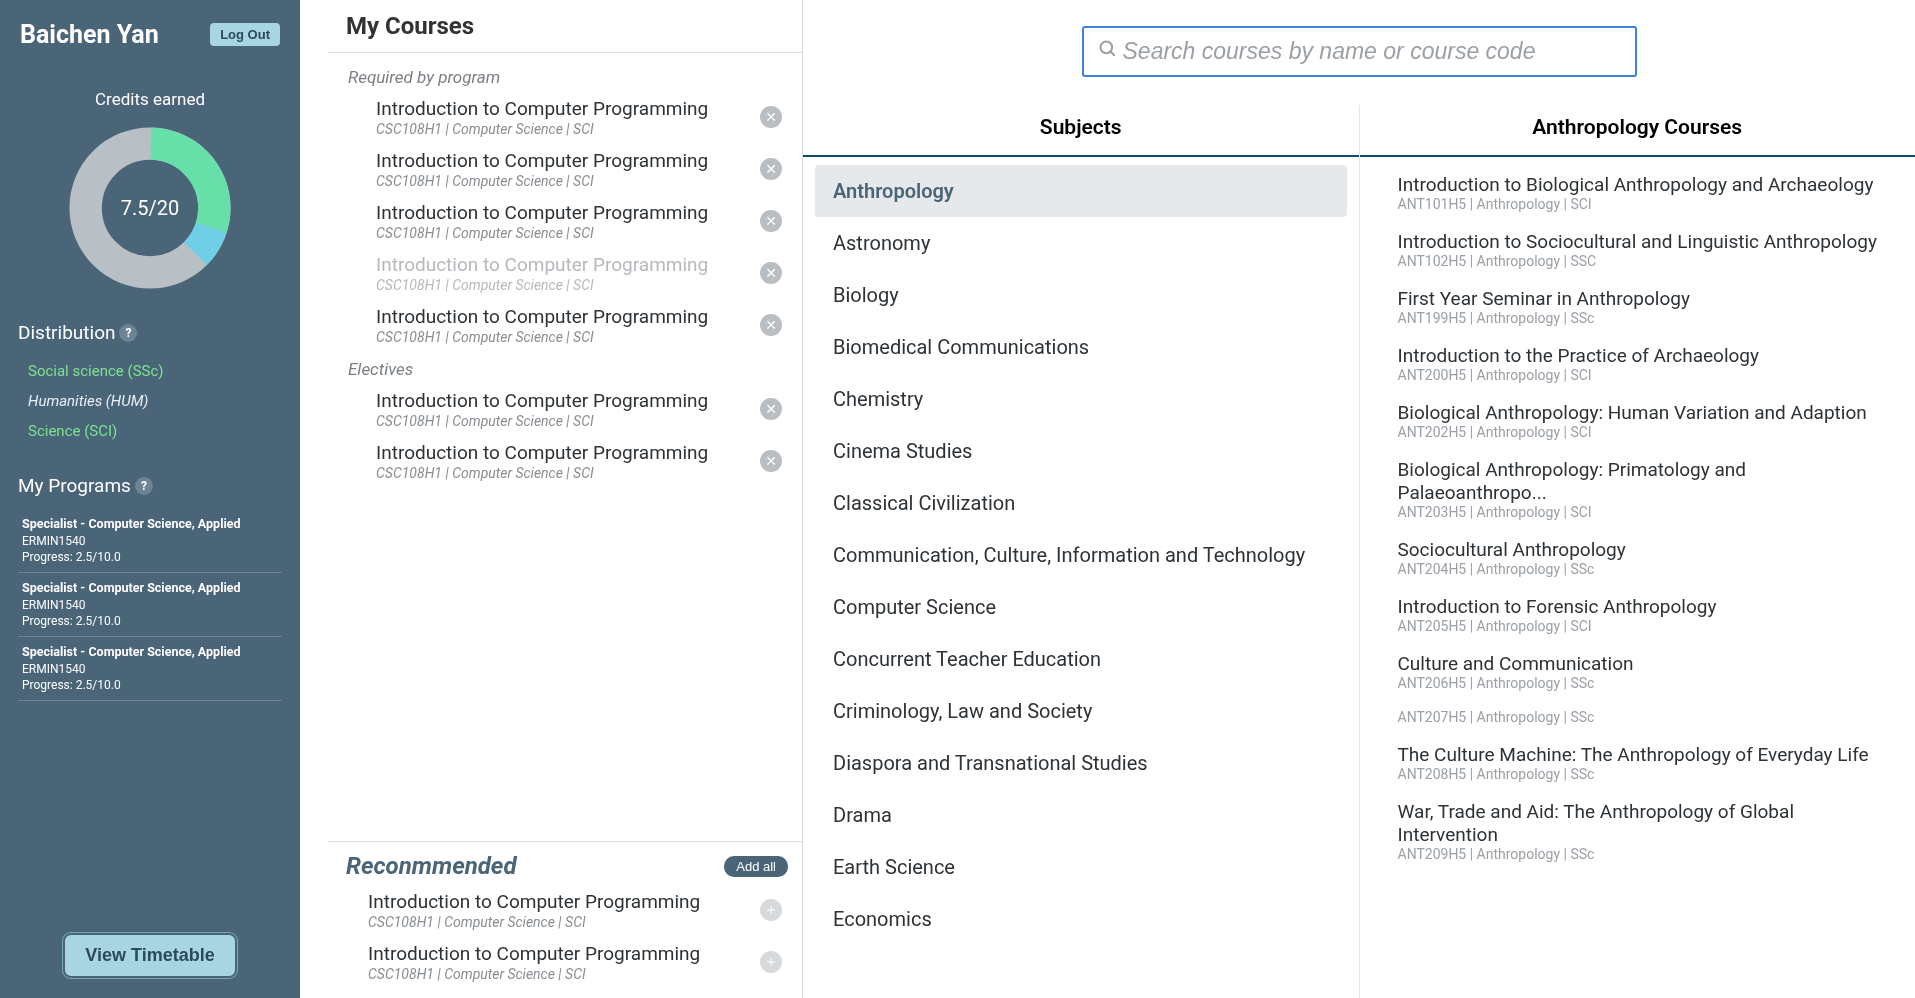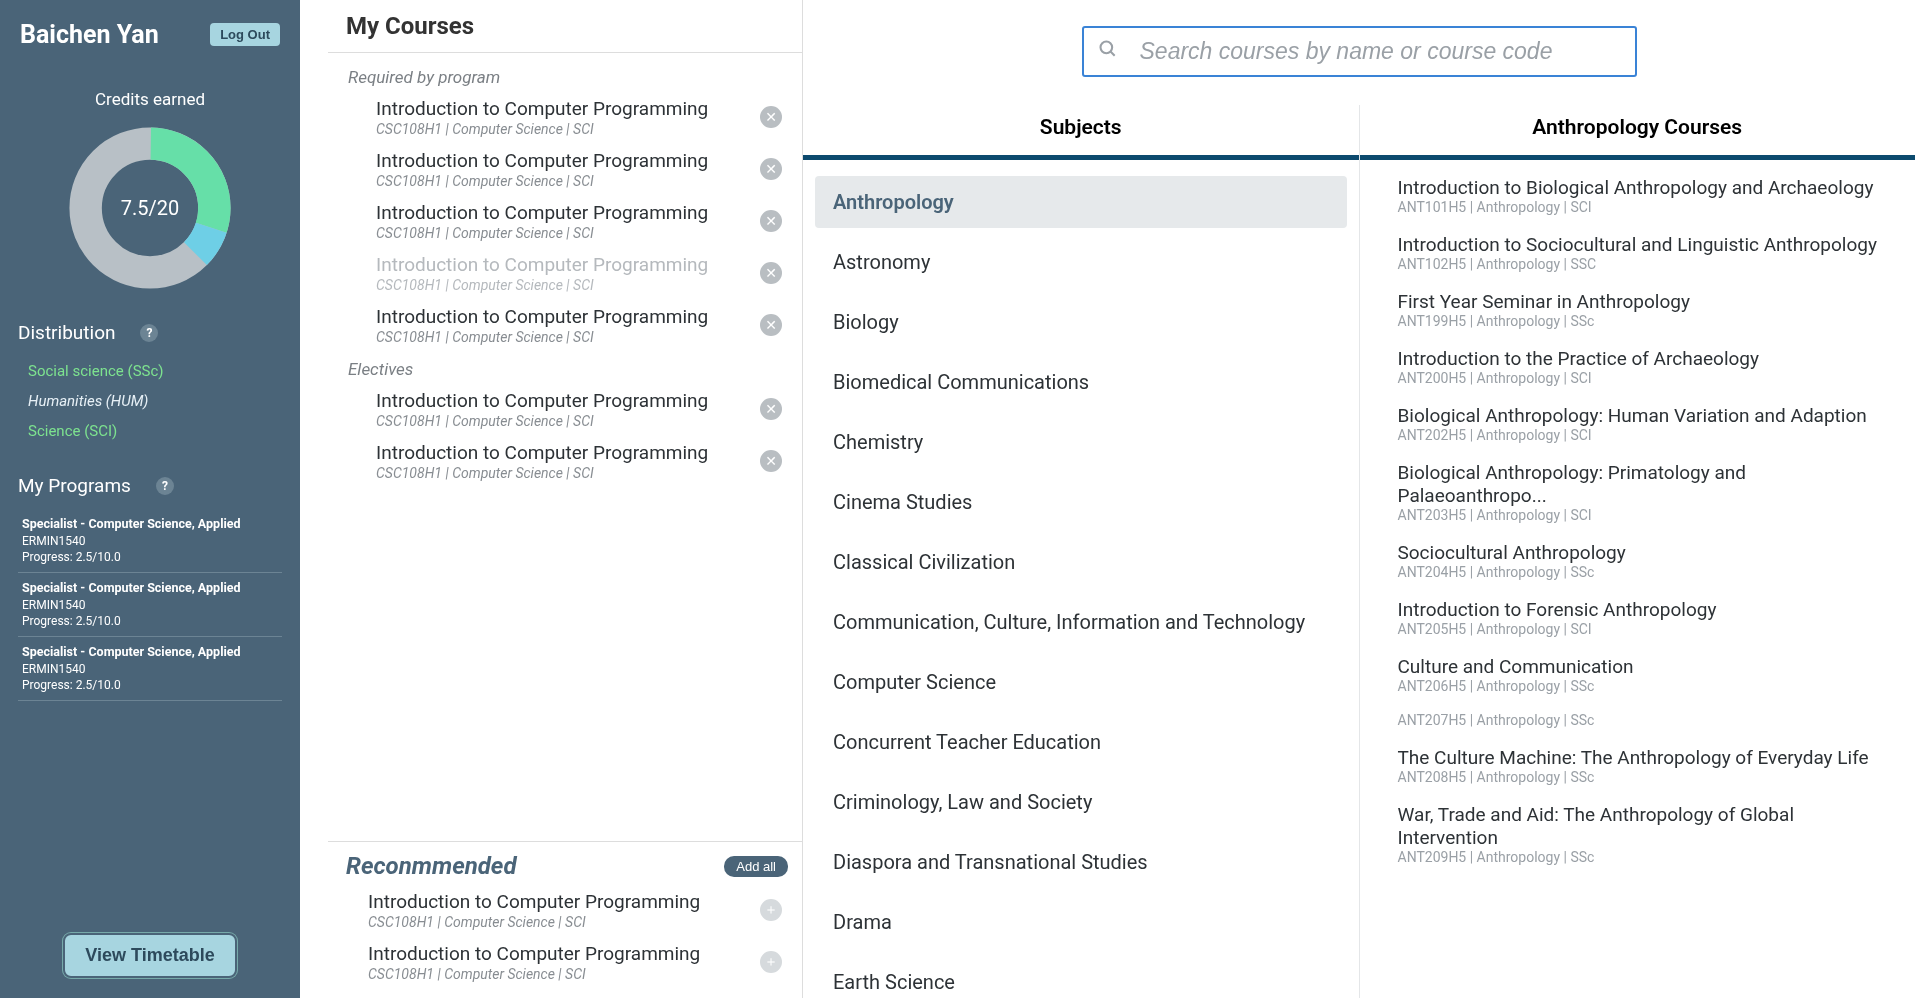--- a/index.html
+++ b/index.html
@@ -40,21 +40,21 @@
 }
 .credits-section { text-align: center; margin-top: 40px; }
 .credits-label { font-size: 17px; margin-bottom: 14px; }
 .donut-wrap { position: relative; width: 170px; height: 170px; margin: 0 auto; }
 .donut { width: 170px; height: 170px; }
 .donut-text {
   position: absolute; top: 50%; left: 50%; transform: translate(-50%,-50%);
   font-size: 20px; color: #fff;
 }
 .distribution { margin-top: 28px; padding: 0 6px; }
-.section-heading { font-size: 19px; display: flex; align-items: center; gap: 25px; margin-bottom: 12px; text-align: center; }
+.section-heading { font-size: 19px; display: flex; align-items: center; gap: 4px; margin-bottom: 12px; text-align: center; }
 .help-icon {
   display:inline-flex; align-items:center; justify-content:center;
   width:18px; height:18px; border-radius:50%;
   background:#6c8494; font-size:12px; font-weight:700;
 }
 .dist-item { font-size: 15px; padding: 6px 10px; }
 .dist-green { color: #7de28f; }
 .dist-white { color: #e7f0f6; font-style: italic; }
 .programs { margin-top: 28px; padding: 0 6px; flex: 1; overflow: hidden; }
 .program-list { margin-top: 8px; }
@@ -137,47 +137,47 @@
 }
 .search-wrap {
   padding: 26px 0 28px;
   display: flex; justify-content: center;
 }
 .search-box {
   width: 555px;
   border: 2px solid #3a83d6;
   border-radius: 3px;
   padding: 10px 14px;
-  display: flex; align-items: center; gap: 22px;
+  display: flex; align-items: center; gap: 5px;
 }
 .search-input {
   border: none; outline: none; flex: 1;
   font-size: 23px; font-style: italic; color: #9aa0a6;
 }
 .search-input::placeholder { color: #9aa0a6; }
 .search-glyph { font-size: 20px; color: #9aa0a6; }
 .lists-wrap { display: flex; flex: 1; overflow: hidden; }
 .col {
   flex: 1;
   display: flex; flex-direction: column;
   overflow: hidden;
 }
 .col + .col { border-left: 1px solid #e4e6e8; }
 .col-header {
   text-align: center; font-size: 21px; font-weight: 600;
-  padding: 10px 0 16px; border-bottom: 5px solid #0c4a6e;
+  padding: 10px 0 16px; border-bottom: 2px solid #0c4a6e;
 }
 .col-body {
   flex: 1; overflow-y: auto; padding: 8px 8px 8px 8px;
 }
 .col-body::-webkit-scrollbar { width: 10px; }
 .col-body::-webkit-scrollbar-thumb { background: #c8ccd0; border-radius: 5px; }
 .subject-item {
   padding: 14px 18px; font-size: 20px; color: #2d3236;
-  cursor: pointer; border-radius: 4px; margin: 8px 4px;
+  cursor: pointer; border-radius: 4px; margin: 0 4px;
 }
 .subject-item.selected { background: #e6e9eb; color: #4a6478; font-weight: 600; }
 .catalog-item { padding: 8px 30px 10px; cursor: pointer; }
 .catalog-title { font-size: 19px; color: #2d3236; }
 .catalog-meta { font-size: 14px; color: #9aa0a6; }
 </style>
 </head>
 <body>
 
 <aside class="sidebar">

